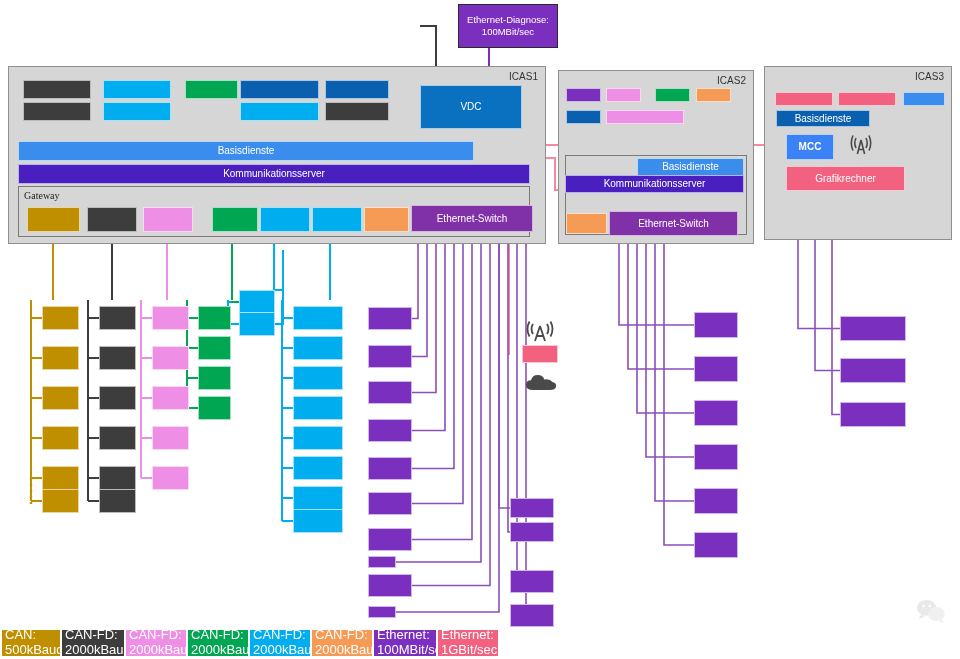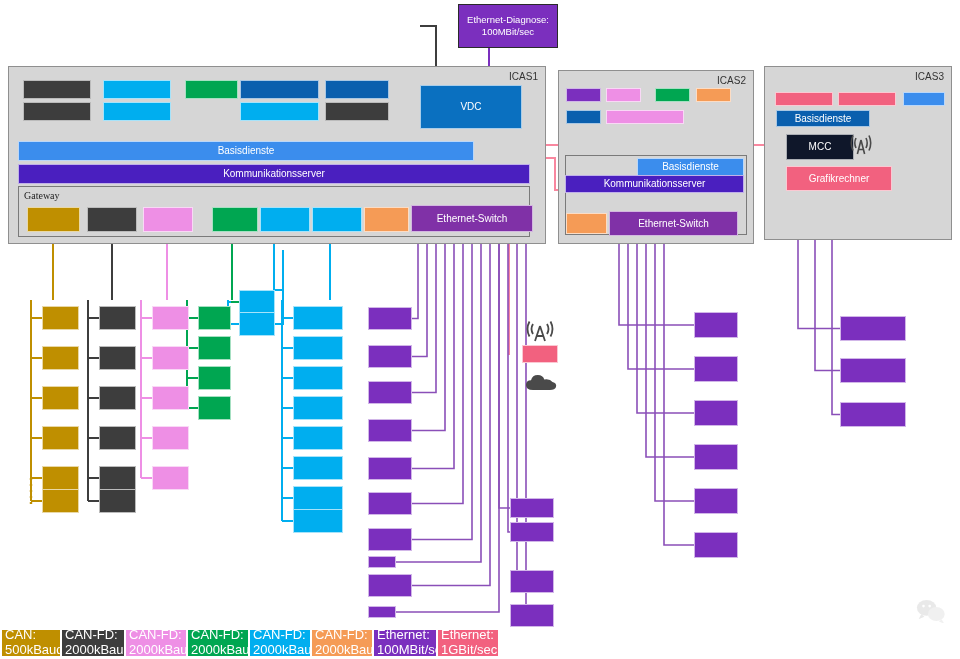--- a/index.html
+++ b/index.html
@@ -150,22 +150,22 @@
     <div class="abs node" style="left: 566px; top: 110px; width: 35px; height: 14px; background: rgb(10, 95, 174);"></div>
     <div class="abs node" style="left: 606px; top: 110px; width: 78px; height: 14px; background: rgb(238, 143, 229);"></div>
     <div class="abs node" style="left: 566px; top: 213px; width: 41px; height: 21px; background: rgb(245, 155, 86);"></div>
     <div class="abs node lbl" style="left: 637px; top: 158px; width: 107px; height: 18px; background: rgb(59, 141, 237);">Basisdienste</div>
     <div class="abs node lbl" style="left: 565px; top: 175px; width: 179px; height: 18px; background: rgb(74, 31, 191);">Kommunikationsserver</div>
     <div class="abs node lbl" style="left: 609px; top: 211px; width: 129px; height: 25px; background: rgb(128, 49, 167);">Ethernet-Switch</div>
     <div class="abs node" style="left: 775px; top: 92px; width: 58px; height: 14px; background: rgb(242, 97, 127);"></div>
     <div class="abs node" style="left: 838px; top: 92px; width: 58px; height: 14px; background: rgb(242, 97, 127);"></div>
     <div class="abs node" style="left: 903px; top: 92px; width: 42px; height: 14px; background: rgb(59, 141, 237);"></div>
     <div class="abs node lbl" style="left: 776px; top: 110px; width: 94px; height: 17px; background: rgb(10, 95, 174);">Basisdienste</div>
-    <div class="abs node lbl" style="left: 786px; top: 134px; width: 68px; height: 26px; background: #0f172a;">MCC</div>
-    <div class="abs node lbl" style="left: 786px; top: 166px; width: 106px; height: 25px; background: rgb(242, 97, 127);">Grafikrechner</div>
+    <div class="abs node lbl" style="left: 786px; top: 134px; width: 48px; height: 26px; background: #3b82f6; font-weight: bold;">MCC</div>
+    <div class="abs node lbl" style="left: 786px; top: 166px; width: 119px; height: 25px; background: rgb(242, 97, 127);">Grafikrechner</div>
     <div class="abs node" style="left: 42px; top: 306px; width: 37px; height: 24px; background: rgb(191, 143, 0);"></div>
     <div class="abs node" style="left: 42px; top: 346px; width: 37px; height: 24px; background: rgb(191, 143, 0);"></div>
     <div class="abs node" style="left: 42px; top: 386px; width: 37px; height: 24px; background: rgb(191, 143, 0);"></div>
     <div class="abs node" style="left: 42px; top: 426px; width: 37px; height: 24px; background: rgb(191, 143, 0);"></div>
     <div class="abs node" style="left: 42px; top: 466px; width: 37px; height: 24px; background: rgb(191, 143, 0);"></div>
     <div class="abs node" style="left: 42px; top: 489px; width: 37px; height: 24px; background: rgb(191, 143, 0);"></div>
     <div class="abs node" style="left: 99px; top: 306px; width: 37px; height: 24px; background: rgb(61, 61, 61);"></div>
     <div class="abs node" style="left: 99px; top: 346px; width: 37px; height: 24px; background: rgb(61, 61, 61);"></div>
     <div class="abs node" style="left: 99px; top: 386px; width: 37px; height: 24px; background: rgb(61, 61, 61);"></div>
     <div class="abs node" style="left: 99px; top: 426px; width: 37px; height: 24px; background: rgb(61, 61, 61);"></div>

